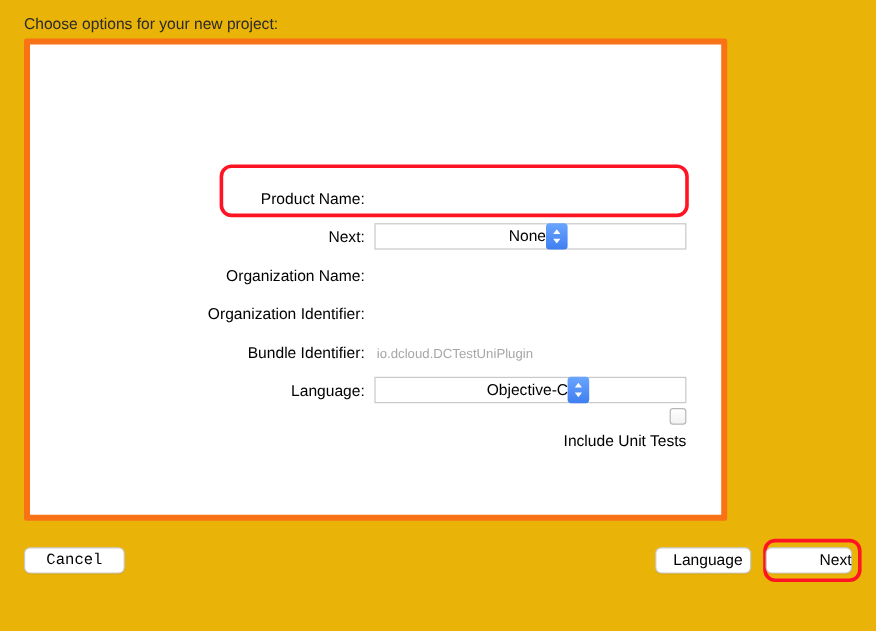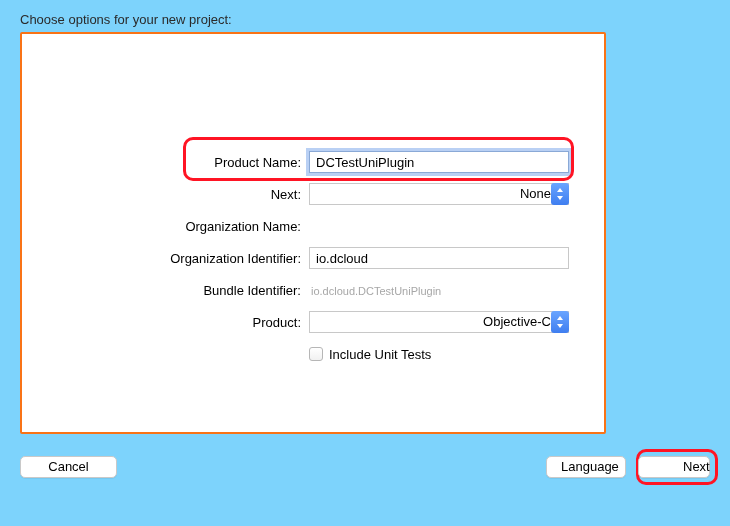--- a/index.html
+++ b/index.html
@@ -6,35 +6,35 @@
   html, body {
     margin: 0; padding: 0;
     width: 730px; height: 526px;
     font-family: -apple-system, "Helvetica Neue", Helvetica, Arial, sans-serif;
     font-size: 13px;
     color: #000;
     background: #ececec;
   }
   .window {
     width: 730px; height: 526px;
-    background: #7dd3fc;
+    background: #eab308;
     position: relative;
   }
   .title-line {
     position: absolute;
     left: 20px; top: 12px;
     font-size: 13px;
     color: #2a2a2a;
   }
   .panel {
     position: absolute;
     left: 20px; top: 32px;
     width: 586px; height: 402px;
     background: #ffffff;
-    border: 2px solid #f97316;
+    border: 5px solid #f97316;
     border-radius: 2px;
   }
   .form {
     position: absolute;
     left: 0; top: 112px;
     width: 100%;
   }
   .row {
     display: flex;
     align-items: center;
@@ -65,21 +65,21 @@
     outline: none;
     font-family: inherit;
   }
   .text-input.focused {
     border: 1px solid #8aa9d6;
     box-shadow: 0 0 0 3px rgba(100,150,230,0.45);
   }
   .select-box {
     display: flex;
     align-items: center;
-    justify-content: flex-end;
+    justify-content: center;
     padding-right: 0;
   }
   .select-value { padding-left: 6px; }
   .select-arrows {
     width: 18px; height: 22px;
     background: #4f8ef7;
     background: linear-gradient(#6aa5ff, #3f7ef0);
     border-radius: 3px;
     display: flex;
     flex-direction: column;
@@ -90,22 +90,23 @@
   }
   .select-arrows svg { display: block; }
   .static-value {
     font-size: 11px;
     color: #a7a7a7;
     padding-left: 2px;
   }
   .checkbox-row .label { visibility: hidden; }
   .checkbox-wrap {
     display: flex;
-    align-items: flex-start;
+    align-items: flex-end;
     gap: 6px;
+    flex-direction: column;
   }
   .chk {
     width: 14px; height: 14px;
     border: 1px solid #b6b6b6;
     border-radius: 3px;
     background: linear-gradient(#ffffff, #f1f1f1);
   }
   
   .hl {
     position: absolute;
@@ -136,39 +137,36 @@
     background: #ffffff;
     border: 1px solid #c9c9c9;
     border-radius: 5px;
     box-shadow: 0 1px 0 rgba(0,0,0,0.05);
     font-size: 13px;
     font-family: inherit;
     text-align: center;
     line-height: 20px;
     cursor: default;
   }
-  .btn-cancel { left: 0; top: 4px; width: 97px; }
+  .btn-cancel { left: 0; top: 4px; width: 84px; font-family: Liberation Mono, monospace; }
   .btn-prev   { right: 84px; top: 4px; width: 80px; }
   .btn-next   { right: 0; top: 4px; width: 72px; padding-left: 44px; }
 </style>
 </head>
 <body>
 
 <div class="window">
 
   <div class="title-line">Choose options for your new project:</div>
 
   <div class="panel">
     <div class="form">
 
       <div class="row">
         <div class="label">Product Name:</div>
-        <div class="field">
-          <input class="text-input focused" type="text" value="DCTestUniPlugin" style="">
-        </div>
       </div>
 
       <div class="row">
         <div class="label">Next:</div>
         <div class="field">
           <div class="select-box">
             <span class="select-value">None</span>
             <span class="select-arrows">
               <svg width="8" height="6" viewBox="0 0 8 6">
                   <path d="M4 0 L7 4 L1 4 Z" fill="#fff"></path>
@@ -180,34 +178,31 @@
           </div>
         </div>
       </div>
 
       <div class="row">
         <div class="label">Organization Name:</div>
       </div>
 
       <div class="row">
         <div class="label">Organization Identifier:</div>
-        <div class="field">
-          <input class="text-input" type="text" value="io.dcloud" style="">
-        </div>
       </div>
 
       <div class="row">
         <div class="label">Bundle Identifier:</div>
         <div class="field">
           <span class="static-value">io.dcloud.DCTestUniPlugin</span>
         </div>
       </div>
 
       <div class="row">
-        <div class="label">Product:</div>
+        <div class="label">Language:</div>
         <div class="field">
           <div class="select-box">
             <span class="select-value">Objective-C</span>
             <span class="select-arrows">
               <svg width="8" height="6" viewBox="0 0 8 6">
                   <path d="M4 0 L7 4 L1 4 Z" fill="#fff"></path>
                 </svg>
               <svg width="8" height="6" viewBox="0 0 8 6">
                   <path d="M4 6 L1 2 L7 2 Z" fill="#fff"></path>
                 </svg>

